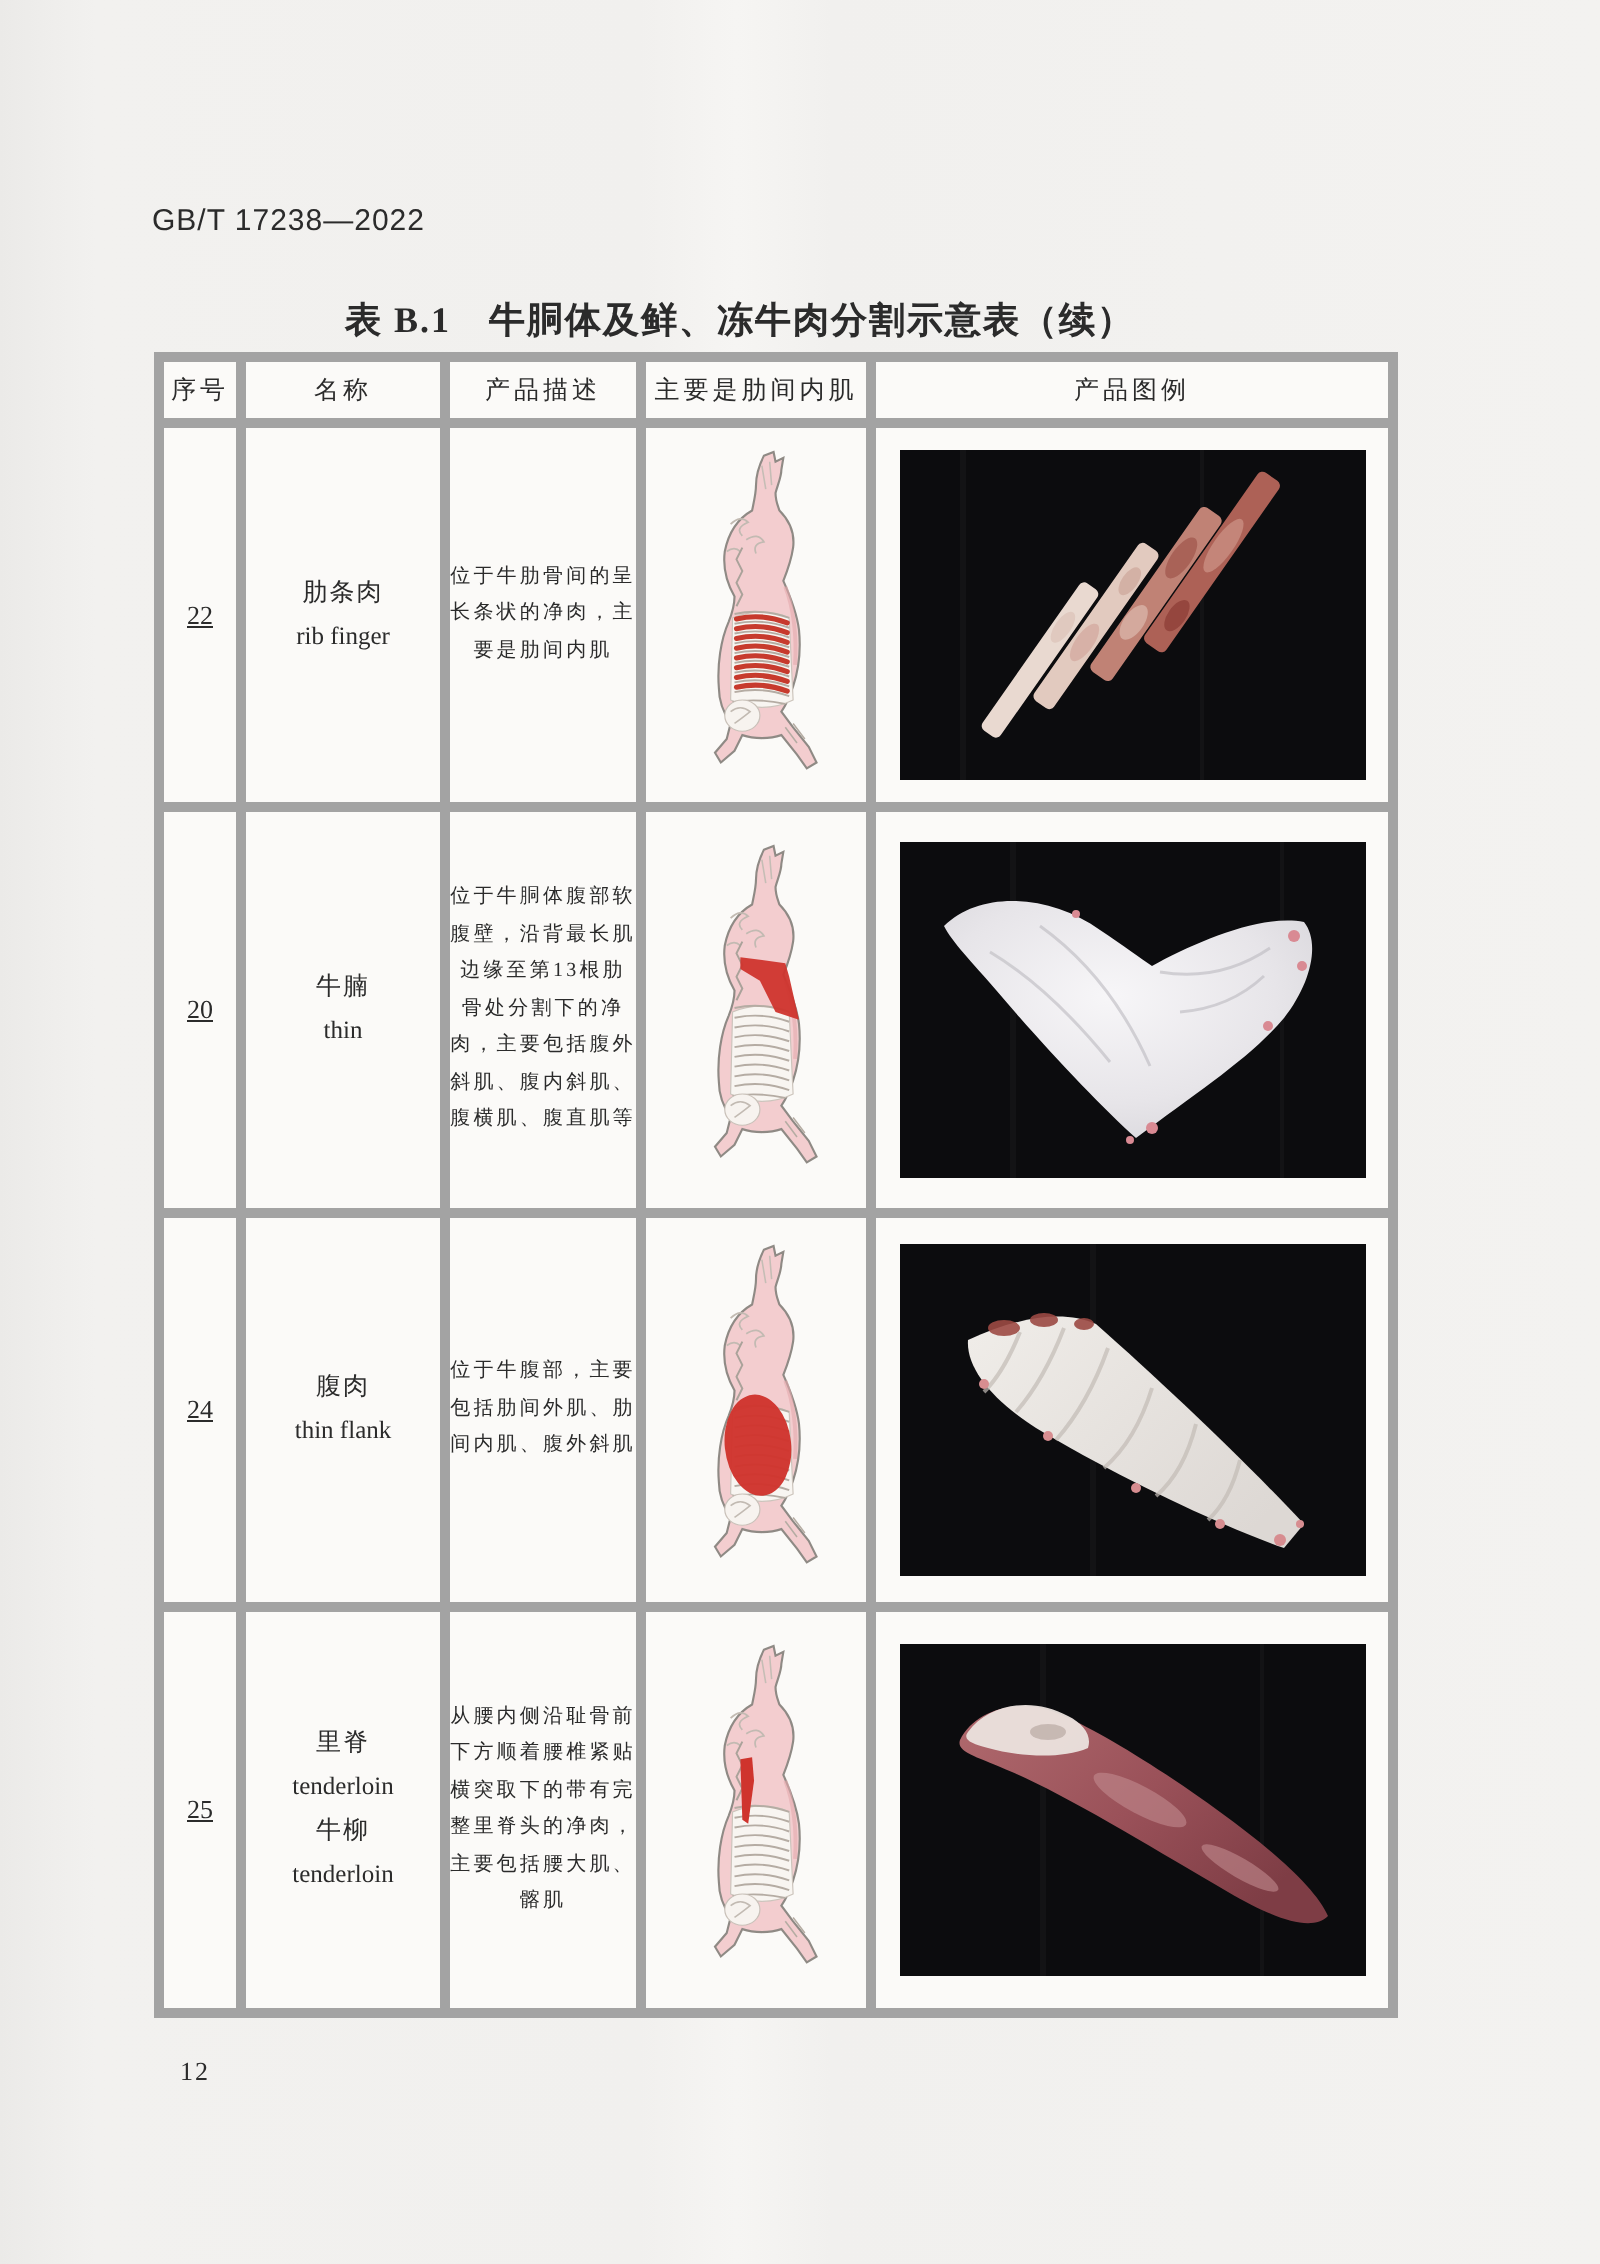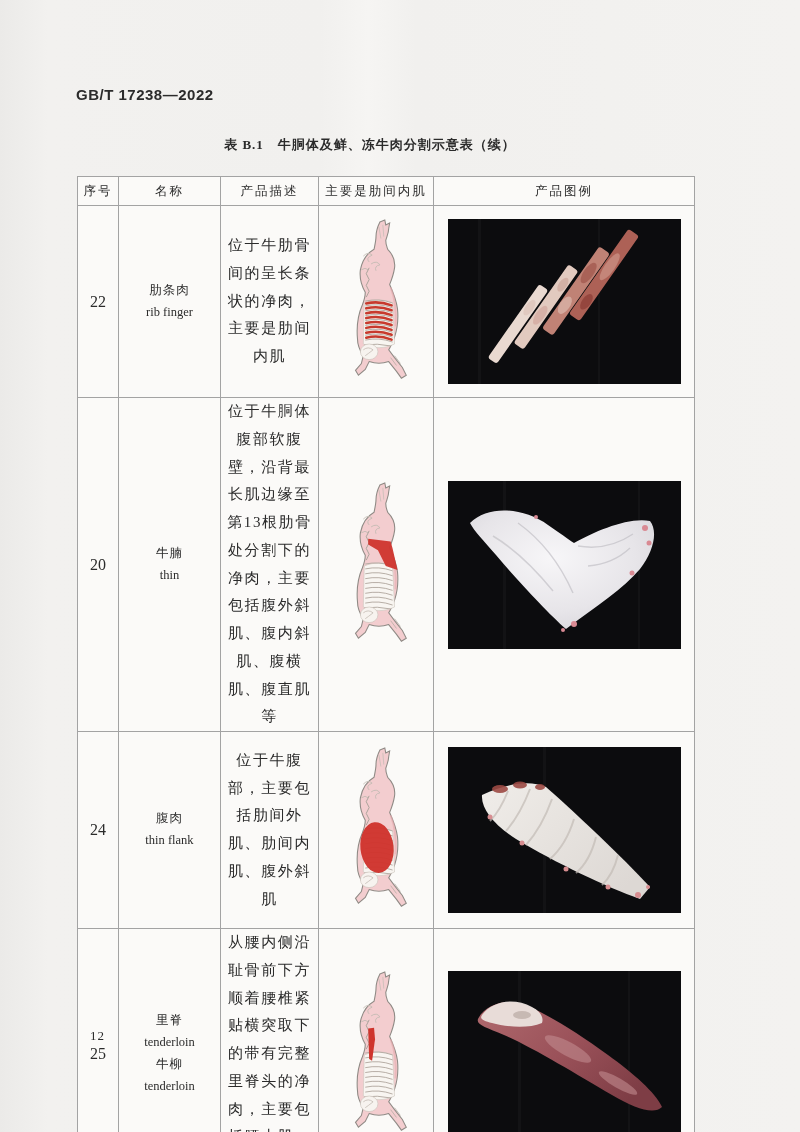--- a/index.html
+++ b/index.html
@@ -7,55 +7,55 @@
     width:800px;height:1132px;
     font-family:"Liberation Serif","DejaVu Serif",serif;
     color:#2b2b2b;
     background:#f2f1ef;
   }
   .page{
     position:relative;width:800px;height:1132px;overflow:hidden;
     background:linear-gradient(90deg,#ebeae8 0%,#f2f1ef 6%,#f1f0ee 40%,#f6f5f3 46%,#f1f0ee 52%,#f3f2f0 100%);
   }
   .doc-number{
-    position:absolute;left:76px;top:86px;
-    font-weight:bold;font-size:15px;letter-spacing:.5px;
+    position:absolute;left:76px;top:102px;
+    font-weight:normal;font-size:15px;letter-spacing:.5px;
     font-family:"Liberation Sans","DejaVu Sans",sans-serif;
   }
   .table-title{
-    position:absolute;left:0;top:136px;width:740px;
-    text-align:center;font-weight:bold;font-size:13px;letter-spacing:1px;
+    position:absolute;left:0;top:148px;width:740px;
+    text-align:center;font-weight:bold;font-size:18px;letter-spacing:1px;
   }
   table.cuts{
     position:absolute;left:77px;top:176px;
     border-collapse:collapse;table-layout:fixed;
     border:1.4px solid #3c3c3c;
     background:#fbfaf8;
   }
   table.cuts th,table.cuts td{
-    border:1px solid #a3a3a3;
+    border:5px solid #a3a3a3;
     vertical-align:middle;text-align:center;
     padding:0;font-weight:normal;
   }
   table.cuts th{height:28px;font-size:12.5px;letter-spacing:2px;}
   .col-no{width:41px;}
   .col-name{width:102px;}
   .col-desc{width:98px;}
   .col-diagram{width:115px;}
   .col-photo{width:261px;}
   tr.r22{height:192px;}
   tr.r23{height:203px;}
   tr.r24{height:197px;}
   tr.r25{height:203px;}
-  .cell-no{font-size:16px;}
+  .cell-no{font-size:13px;text-decoration:underline;}
   .cell-name{font-size:12.5px;line-height:1.75;letter-spacing:1px;}
   .cell-name .en{letter-spacing:0;text-align:center;}
   .cell-desc{
     text-align:justify;text-justify:inter-character;
-    padding:6px 9px;font-size:15px;line-height:1.85;letter-spacing:1.6px;
+    padding:6px 9px;font-size:10px;line-height:1.85;letter-spacing:1.6px;
   }
   .diagram-wrap,.photo-wrap{display:flex;align-items:center;justify-content:center;}
   svg.photo{display:block;background:#0c0c0e;}
   
   .ov-red{fill:#cf342d;}
   .ov-stripe{stroke:#c73a2d;stroke-width:2.6;fill:none;stroke-linecap:round;}
   .page-number{
     position:absolute;left:90px;top:1028px;
     font-size:13px;letter-spacing:1px;
   }

